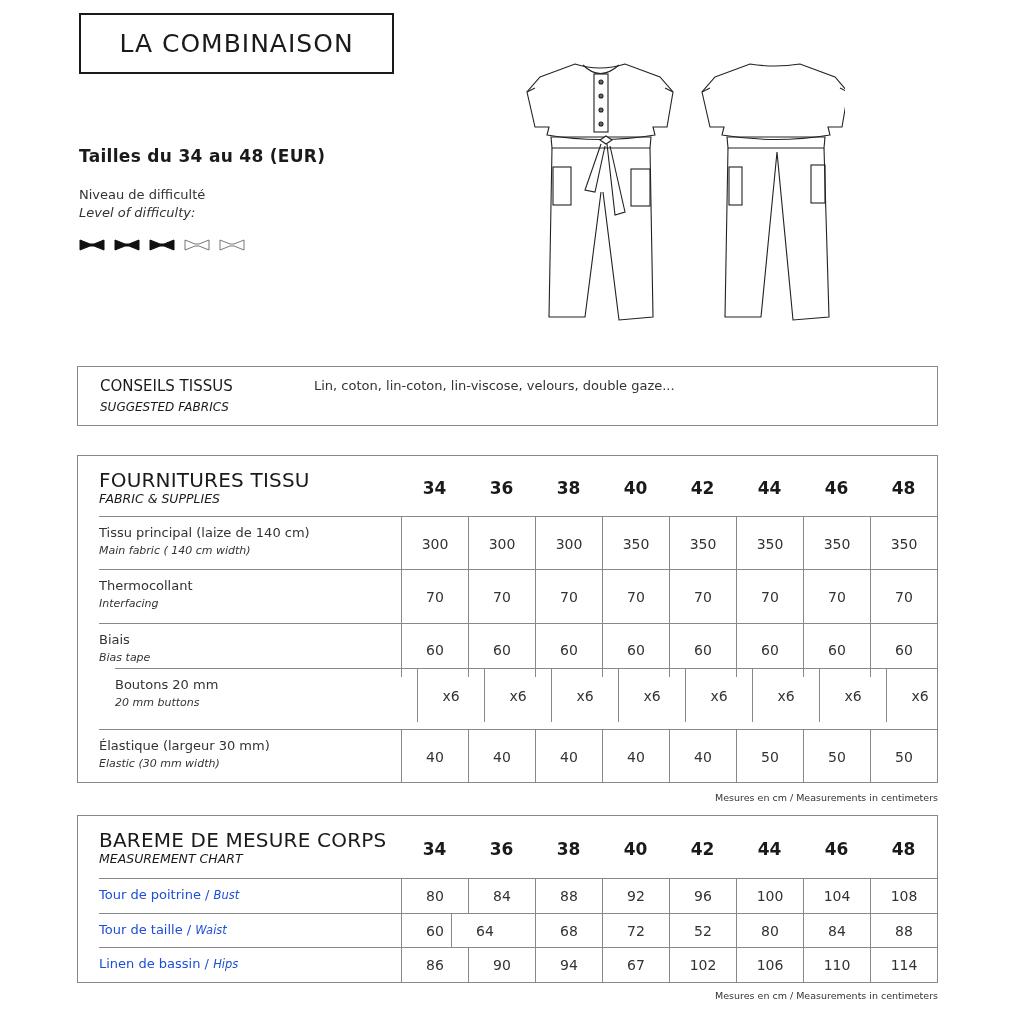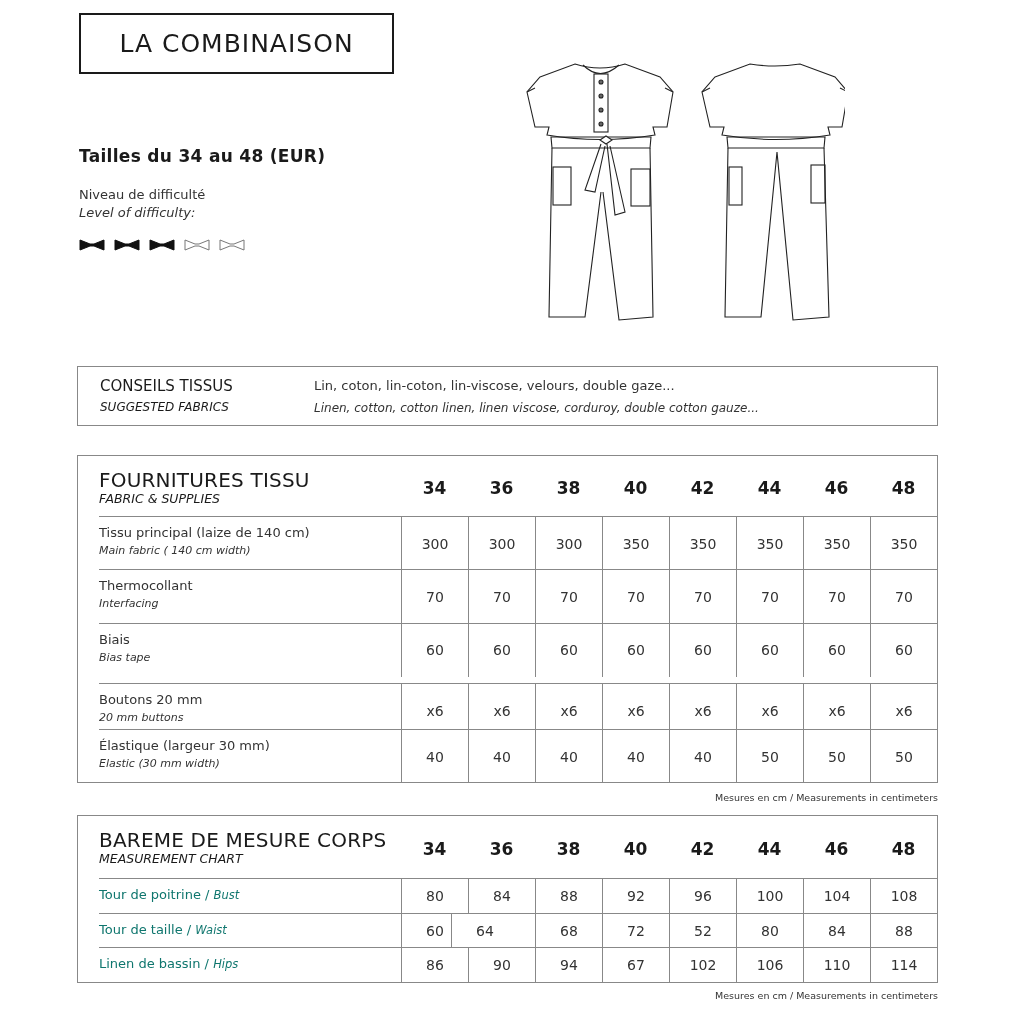--- a/index.html
+++ b/index.html
@@ -26,21 +26,21 @@
   .t1 { top:455px; height:328px; }
   .t2 { top:815px; height:168px; }
   .tbl .h1 { position:absolute; left:21px; font-size:20px; letter-spacing:0.2px; }
   .tbl .h2 { position:absolute; left:21px; font-size:12.5px; font-style:italic; font-weight:500; }
   .tbl .size { position:absolute; width:67px; text-align:center; font-size:17px; font-weight:bold; }
   .row { position:absolute; left:21px; right:0; border-top:1.5px solid #888; }
   .row .cell { position:absolute; top:0; bottom:0; width:67px; border-left:1.5px solid #888; box-sizing:border-box;
                display:flex; align-items:center; justify-content:center; font-size:14px; color:#333; }
   .row .lab1 { position:absolute; left:0; font-size:13px; color:#333; }
   .row .lab2 { position:absolute; left:0; font-size:11px; font-style:italic; color:#333; }
-  .row .lab { position:absolute; left:0; font-size:13px; color:#0f766e; }
+  .row .lab { position:absolute; left:0; font-size:13px; color:#1d4ed8; }
   .row .lab i { font-size:11.5px; }
   .note { position:absolute; right:82px; font-size:9.5px; color:#333; }
 </style>
 </head>
 <body>
 
 <div class="abs title-box">
   <span>LA COMBINAISON</span>
 </div>
 
@@ -95,21 +95,20 @@
     <path d="M213 96 L210 265 L246 265 L262 100 L278 268 L314 265 L309 96"></path>
     <rect x="214" y="115" width="13" height="38"></rect>
     <rect x="296" y="113" width="14" height="38"></rect>
   </g>
 </svg>
 
 <div class="abs fabric-box">
   <div class="fb-h1">CONSEILS TISSUS</div>
   <div class="fb-h2">SUGGESTED FABRICS</div>
   <div class="fb-t1">Lin, coton, lin-coton, lin-viscose, velours, double gaze...</div>
-  <div class="fb-t2">Linen, cotton, cotton linen, linen viscose, corduroy, double cotton gauze...</div>
 </div>
 
 <div class="tbl t1" id="t1">
   <div class="h1" style="top:12px">FOURNITURES TISSU</div>
   <div class="h2" style="top:35px">FABRIC &amp; SUPPLIES</div>
 <div class="size" style="left: 323px; top: 22px;">34</div>
     <div class="size" style="left: 390px; top: 22px;">36</div>
     <div class="size" style="left: 457px; top: 22px;">38</div>
     <div class="size" style="left: 524px; top: 22px;">40</div>
     <div class="size" style="left: 591px; top: 22px;">42</div>
@@ -145,21 +144,21 @@
       <div class="lab2" style="top: 27px;">Bias tape</div>
       <div class="cell" style="left: 302px;">60</div>
       <div class="cell" style="left: 369px;">60</div>
       <div class="cell" style="left: 436px;">60</div>
       <div class="cell" style="left: 503px;">60</div>
       <div class="cell" style="left: 570px;">60</div>
       <div class="cell" style="left: 637px;">60</div>
       <div class="cell" style="left: 704px;">60</div>
       <div class="cell" style="left: 771px;">60</div>
     </div>
-    <div class="row" style="top: 227px; height: 53.3px;">
+    <div class="row" style="top: 212px; height: 53.3px; margin-left: 16px;">
       <div class="lab1" style="top: 8px;">Boutons 20 mm</div>
       <div class="lab2" style="top: 27px;">20 mm buttons</div>
       <div class="cell" style="left: 302px;">x6</div>
       <div class="cell" style="left: 369px;">x6</div>
       <div class="cell" style="left: 436px;">x6</div>
       <div class="cell" style="left: 503px;">x6</div>
       <div class="cell" style="left: 570px;">x6</div>
       <div class="cell" style="left: 637px;">x6</div>
       <div class="cell" style="left: 704px;">x6</div>
       <div class="cell" style="left: 771px;">x6</div>

